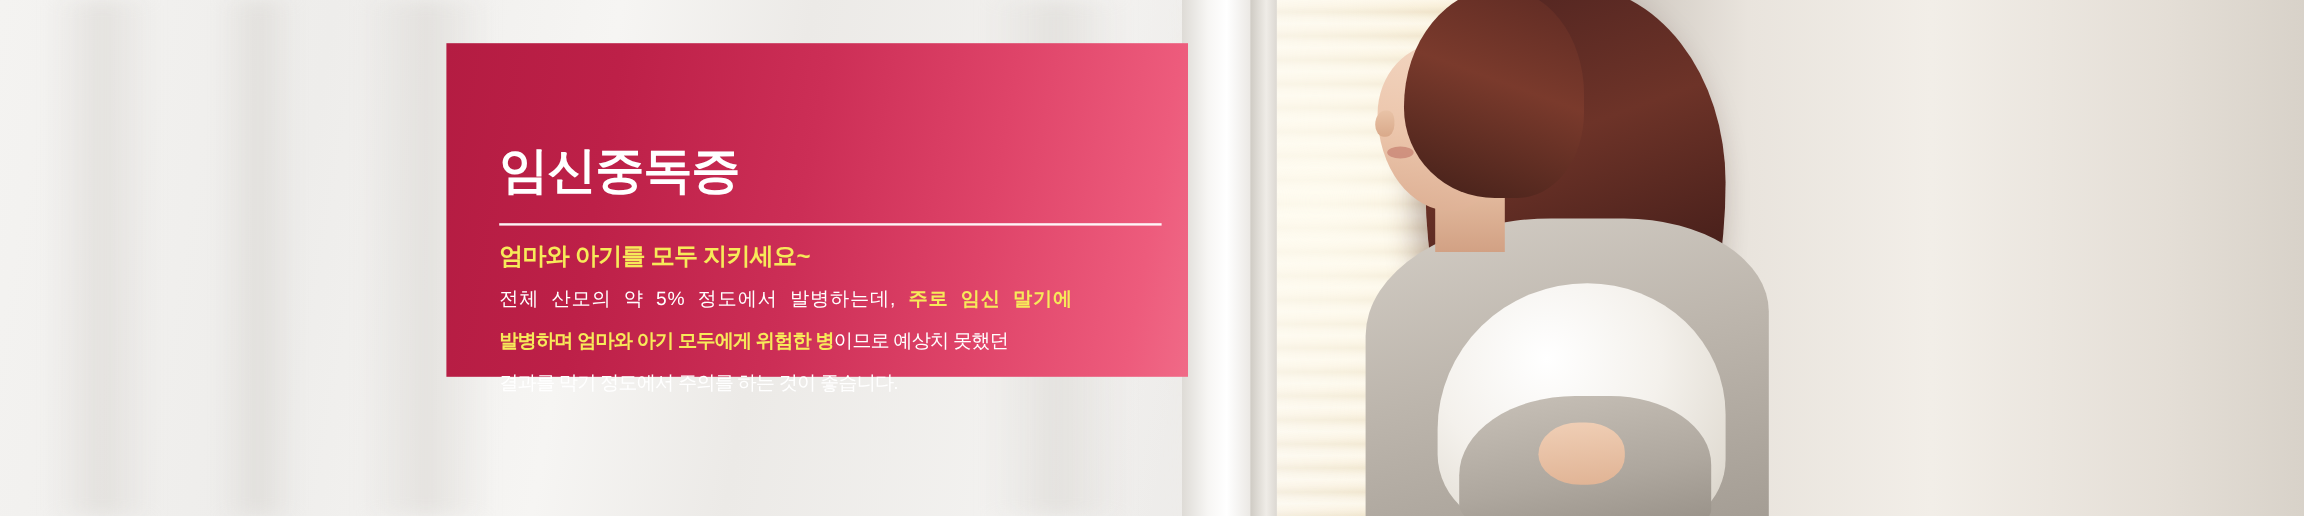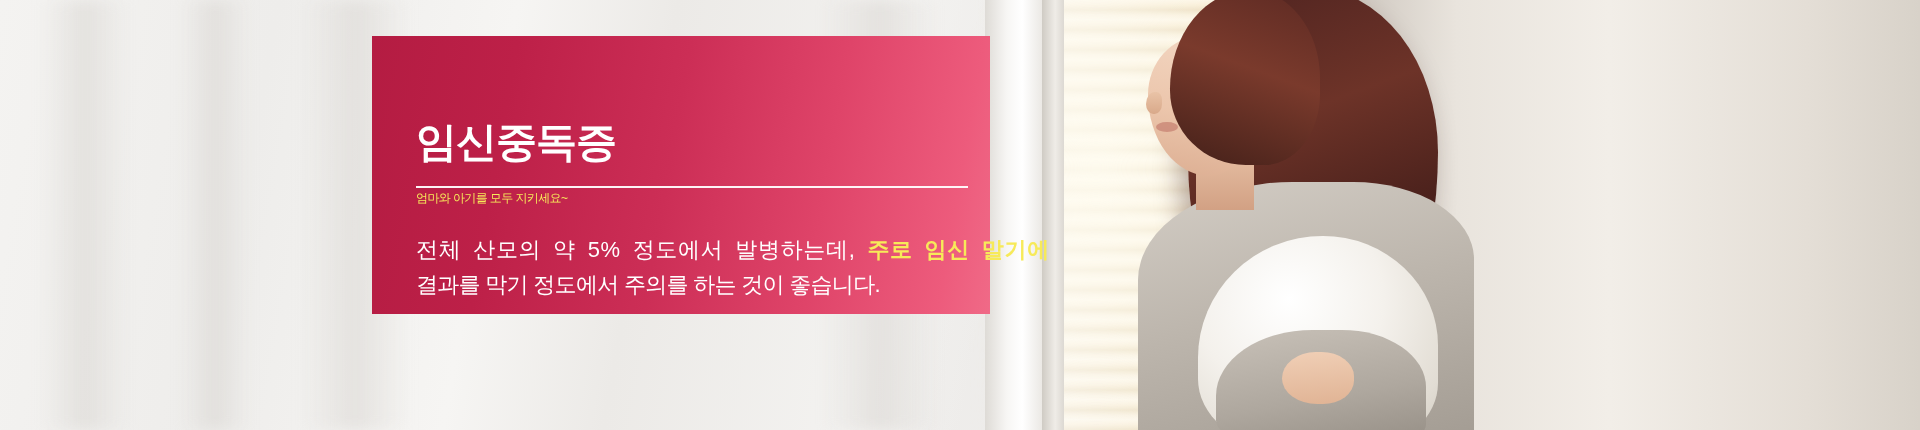--- a/index.html
+++ b/index.html
@@ -265,36 +265,36 @@
     top: 110px;
     left: 0;
     right: 0;
     height: 2px;
     background: #ffffff;
     opacity: 0.95;
   }
 
   .subtitle {
     position: absolute;
-    top: 114px;
+    top: 124px;
     left: 0;
     color: #f7ea59;
-    font-size: 12px;
-    font-weight: normal;
+    font-size: 20px;
+    font-weight: bold;
     letter-spacing: -0.6px;
     white-space: nowrap;
   }
 
   .body-copy {
     position: absolute;
     top: 156px;
     left: 0;
     right: 0;
     color: #ffffff;
-    font-size: 22px;
+    font-size: 16px;
     line-height: 35px;
     letter-spacing: -0.7px;
   }
   .body-copy .hl {
     color: #f7ea59;
     font-weight: bold;
   }
   .body-copy .ln {
     display: block;
     white-space: nowrap;
@@ -341,19 +341,20 @@
     <div class="panel-inner">
 
       <div class="title">임신중독증</div>
 
       <div class="rule"></div>
 
       <div class="subtitle">엄마와 아기를 모두 지키세요~</div>
 
       <div class="body-copy" id="body-copy">
           <span class="ln just"><span>전체 산모의 약 5% 정도에서 발병하는데, </span><span class="hl">주로 임신 말기에</span></span>
+          <span class="ln"><span class="hl">발병하며 엄마와 아기 모두에게 위험한 병</span><span>이므로 예상치 못했던</span></span>
           <span class="ln"><span>결과를 막기 정도에서 주의를 하는 것이 좋습니다.</span></span>
         </div>
 
     </div>
   </div>
 
 </div>
 
 </body></html>

